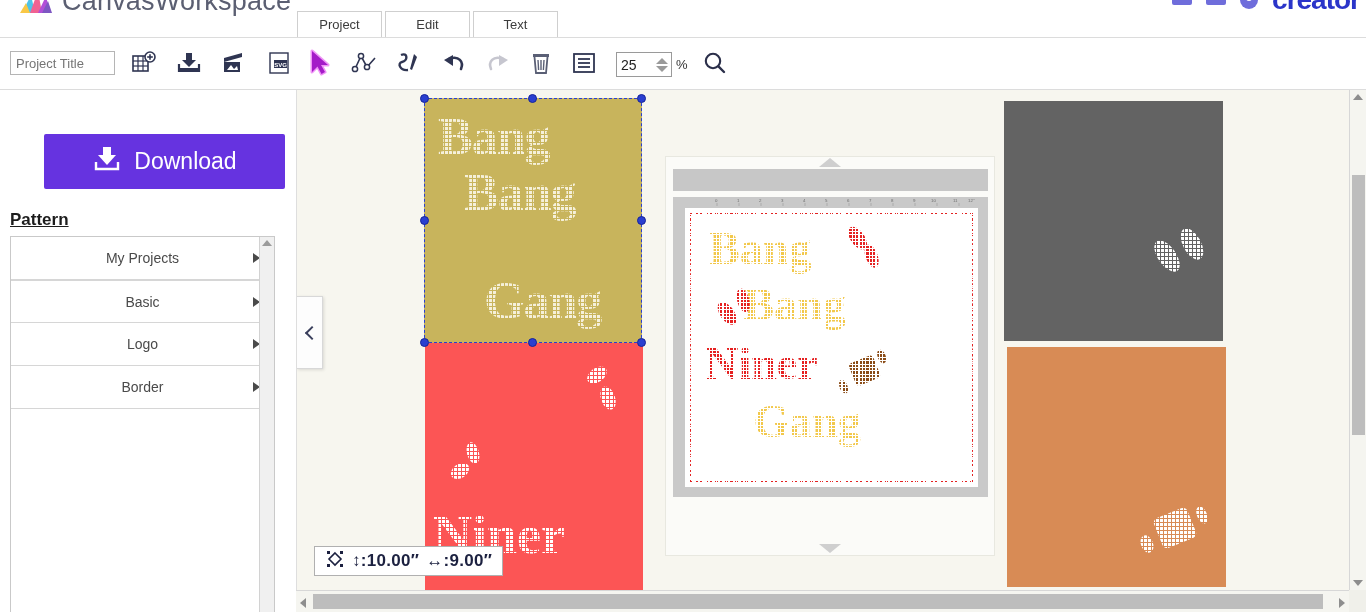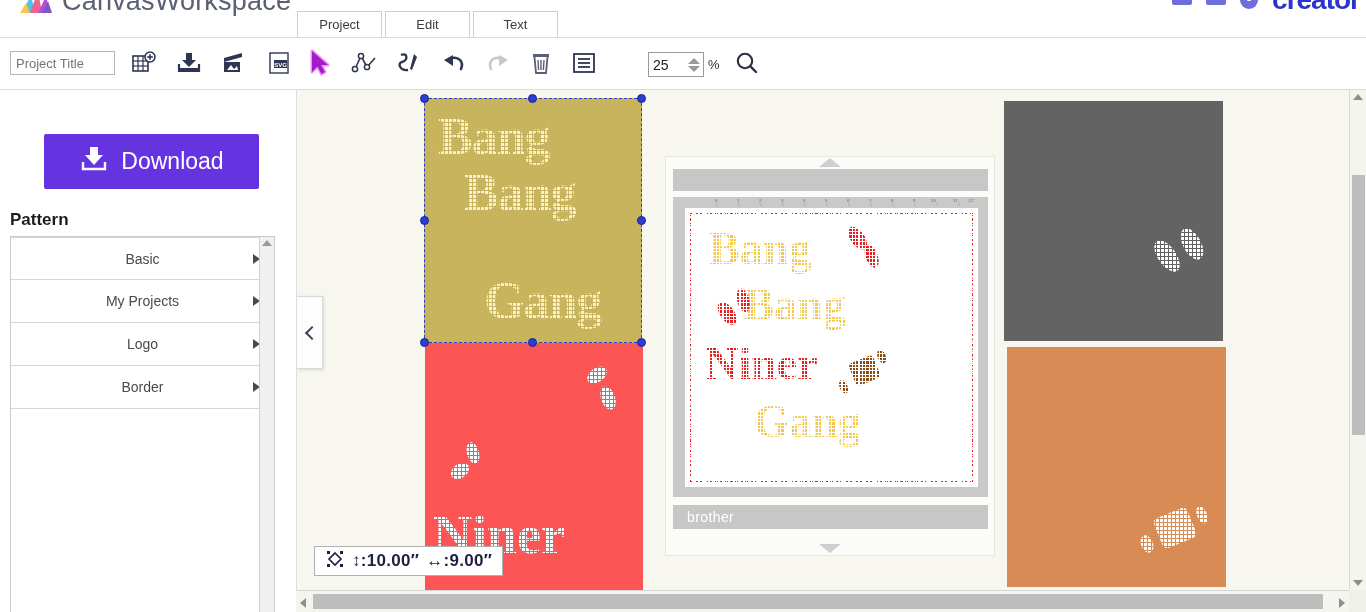--- a/index.html
+++ b/index.html
@@ -52,46 +52,46 @@
   #project-title{
     position:absolute; left:10px; top:51px; width:105px; height:24px;
     border:1px solid #b5b5b5; padding:2px 5px; font-size:13px; color:#8a8a8a;
     background:#fff; font-family:"Liberation Sans", sans-serif;
   }
   .tbtn{
     position:absolute; top:46px; width:34px; height:34px;
     display:flex; align-items:center; justify-content:center; cursor:pointer;
     background:transparent; border:none;
   }
-  #zoom-wrap{ position:absolute; left:648px; top:50px; display:flex; align-items:center; }
+  #zoom-wrap{ position:absolute; left:616px; top:50px; display:flex; align-items:center; }
   #zoom-field{
     width:56px; height:25px; border:1px solid #9a9a9a; background:#fff;
     font-size:14px; color:#222; padding:1px 4px; font-family:"Liberation Sans", sans-serif;
   }
   #zoom-spin{
     width:16px; height:25px; display:flex; flex-direction:column;
     justify-content:center; align-items:center; margin-left:-18px; gap:2px;
     position:relative; z-index:2; cursor:pointer;
   }
   .spin-up{ width:0;height:0;border-left:6px solid transparent;border-right:6px solid transparent;border-bottom:6px solid #9a9a9a;}
   .spin-dn{ width:0;height:0;border-left:6px solid transparent;border-right:6px solid transparent;border-top:6px solid #9a9a9a;}
   #zoom-pct{ margin-left:6px; font-size:13px; color:#333; }
 
   
   #leftpanel{
     position:absolute; left:0; top:90px; width:295px; height:522px; background:#fff;
   }
   #download-btn{
-    position:absolute; left:44px; top:44px; width:215px; height:55px;
+    position:absolute; left:44px; top:44px; width:241px; height:55px;
     background:#6633e0; border:none; border-radius:2px; cursor:pointer;
     display:flex; align-items:center; justify-content:center; gap:12px;
     color:#fff; font-size:23px;
   }
   #pattern-title{
-    position:absolute; left:10px; top:120px; font-size:17px; font-weight:bold; color:#1d1d1d;
+    position:absolute; left:10px; top:120px; font-size:17px; font-weight:bold; color:#1d1d1d;text-decoration:underline;
   }
   #pattern-box{
     position:absolute; left:10px; top:146px; width:265px; height:460px;
     border:1px solid #c9c9c9; background:#fff; overflow:hidden;
   }
   .pattern-row{
     height:43px; border-bottom:1px solid #d6d6d6;
     display:flex; align-items:center; justify-content:center; position:relative;
     font-size:14px; color:#4a4a4a; cursor:pointer; background:#fff;
   }
@@ -362,26 +362,26 @@
         <polygon points="6,10 24,10 15,20" fill="#fff"></polygon>
         <path d="M4 17 L4 24 L26 24 L26 17" fill="none" stroke="#fff" stroke-width="2.4"></path>
       </svg>
     </span>
     <span>Download</span>
   </button>
 
   <div id="pattern-title">Pattern</div>
 
   <div id="pattern-box">
+    <div class="pattern-row">
+      <span>My Projects</span>
+      <span class="caret"></span>
+    </div>
     <div class="pattern-row" style="border-top:1px solid #d6d6d6">
       <span>Basic</span>
-      <span class="caret"></span>
-    </div>
-    <div class="pattern-row">
-      <span>My Projects</span>
       <span class="caret"></span>
     </div>
     <div class="pattern-row">
       <span>Logo</span>
       <span class="caret"></span>
     </div>
     <div class="pattern-row">
       <span>Border</span>
       <span class="caret"></span>
     </div>
@@ -567,23 +567,20 @@
           <g style="pointer-events:none">
             <rect x="0" y="0" width="292" height="278" fill="url(#matdots)" opacity="0"></rect>
           </g>
         </svg>
         <div style="position:absolute;left:0;top:0;right:0;bottom:0;
            background-image:repeating-linear-gradient(0deg,#fff 0 1.1px,transparent 1.1px 3.4px),
                             repeating-linear-gradient(90deg,#fff 0 1.1px,transparent 1.1px 3.4px);"></div>
       </div>
     </div>
 
-    <div id="mat-footer">
-      <span id="brother-word">brother</span>
-    </div>
   </div>
 
 </div>
 
 <div id="vscroll">
   <span class="sc-up"></span>
   <span class="sc-down"></span>
   <div id="vthumb"></div>
 </div>
 

